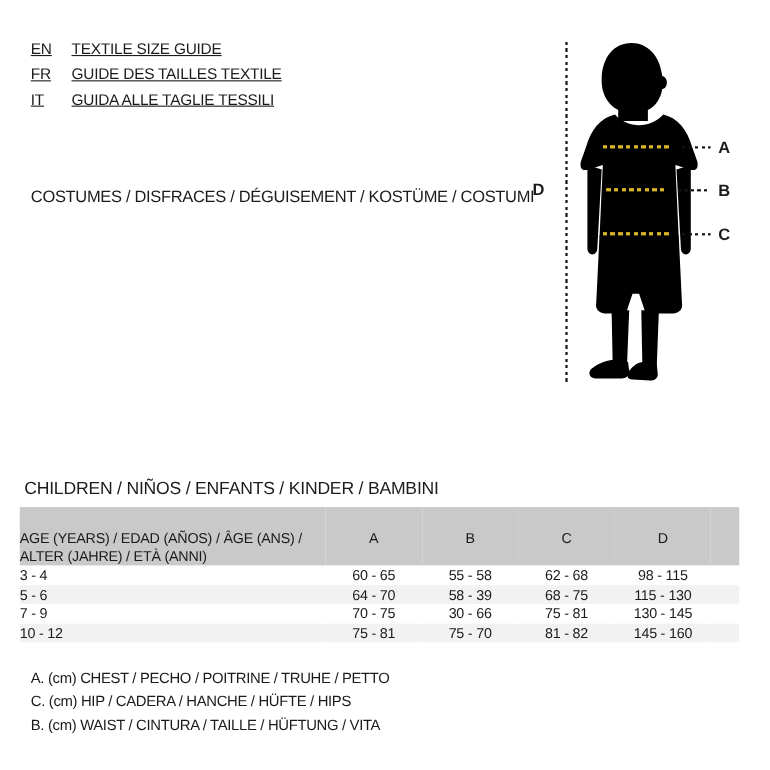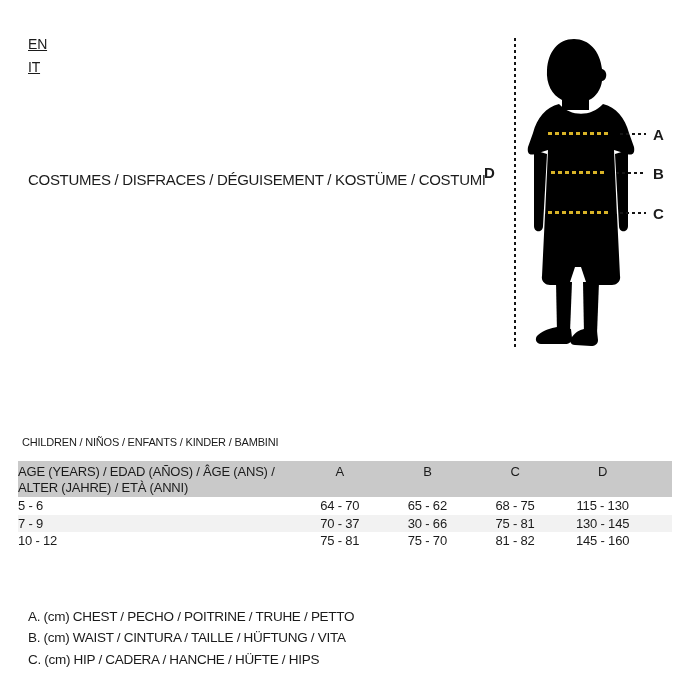--- a/index.html
+++ b/index.html
@@ -52,50 +52,56 @@
   .leader-dots{
     height:2px;
     background:repeating-linear-gradient(90deg,#141414 0 3px,transparent 3px 6px);
   }
   .leader-a{left:620px;top:133px;width:26px;}
   .leader-b{left:616px;top:172px;width:30px;}
   .leader-c{left:620px;top:212px;width:26px;}
   .silhouette{left:525px;top:38px;width:115px;height:310px;}
 
   
-  .section-title{left:22px;top:436px;font-size:11px;letter-spacing:-0.2px;}
+  .section-title{left:22px;top:436px;font-size:16px;letter-spacing:-0.2px;}
   .size-table{
     left:18px;top:461px;width:654px;
     border-collapse:collapse;table-layout:fixed;
     font-size:13px;letter-spacing:-0.2px;
   }
   .size-table th,.size-table td{
     font-weight:normal;padding:0;vertical-align:middle;
   }
   .size-table thead tr{background:var(--header-bg);height:36px;}
-  .size-table thead th{vertical-align:top;padding-top:3px;}
+  .size-table thead th{vertical-align:top;padding-top:21px;}
   .age-col{text-align:left;padding-left:4px;}
   .age-head div{line-height:16px;}
   .num-col{text-align:center;}
   .size-table tbody tr{height:17.5px;}
   .size-table tbody tr:nth-child(even){background:var(--alt-row-bg);}
 
   
   .legend{left:28px;top:606px;}
   .legend-row{font-size:13.5px;line-height:21.3px;letter-spacing:-0.3px;}
 </style>
 </head>
 <body>
 
 <div class="abs lang-list">
   <div class="lang-row">
     <span class="lang-code">EN</span>
+    <span class="lang-label">TEXTILE SIZE GUIDE</span>
+  </div>
+  <div class="lang-row">
+    <span class="lang-code">FR</span>
+    <span class="lang-label">GUIDE DES TAILLES TEXTILE</span>
   </div>
   <div class="lang-row">
     <span class="lang-code">IT</span>
+    <span class="lang-label">GUIDA ALLE TAGLIE TESSILI</span>
   </div>
 </div>
 
 <div class="abs category-title">COSTUMES / DISFRACES / DÉGUISEMENT / KOSTÜME / COSTUMI</div>
 
 <div class="abs figure">
 
   <div class="abs v-dotted"></div>
   <div class="abs marker marker-d">D</div>
 
@@ -154,43 +160,51 @@
       </th>
       <th class="num-col">A</th>
       <th class="num-col">B</th>
       <th class="num-col">C</th>
       <th class="num-col">D</th>
       <th></th>
     </tr>
   </thead>
   <tbody>
     <tr>
+      <td class="age-col">3 - 4</td>
+      <td class="num-col">60 - 65</td>
+      <td class="num-col">55 - 58</td>
+      <td class="num-col">62 - 68</td>
+      <td class="num-col">98 - 115</td>
+      <td></td>
+    </tr>
+    <tr>
       <td class="age-col">5 - 6</td>
       <td class="num-col">64 - 70</td>
-      <td class="num-col">65 - 62</td>
+      <td class="num-col">58 - 39</td>
       <td class="num-col">68 - 75</td>
       <td class="num-col">115 - 130</td>
       <td></td>
     </tr>
     <tr>
       <td class="age-col">7 - 9</td>
-      <td class="num-col">70 - 37</td>
+      <td class="num-col">70 - 75</td>
       <td class="num-col">30 - 66</td>
       <td class="num-col">75 - 81</td>
       <td class="num-col">130 - 145</td>
       <td></td>
     </tr>
     <tr>
       <td class="age-col">10 - 12</td>
       <td class="num-col">75 - 81</td>
       <td class="num-col">75 - 70</td>
       <td class="num-col">81 - 82</td>
       <td class="num-col">145 - 160</td>
       <td></td>
     </tr>
   </tbody>
 </table>
 
 <div class="abs legend">
   <div class="legend-row">A. (cm) CHEST / PECHO / POITRINE / TRUHE / PETTO</div>
+  <div class="legend-row">C. (cm) HIP / CADERA / HANCHE / HÜFTE / HIPS</div>
   <div class="legend-row">B. (cm) WAIST / CINTURA / TAILLE / HÜFTUNG / VITA</div>
-  <div class="legend-row">C. (cm) HIP / CADERA / HANCHE / HÜFTE / HIPS</div>
 </div>
 
 </body></html>

